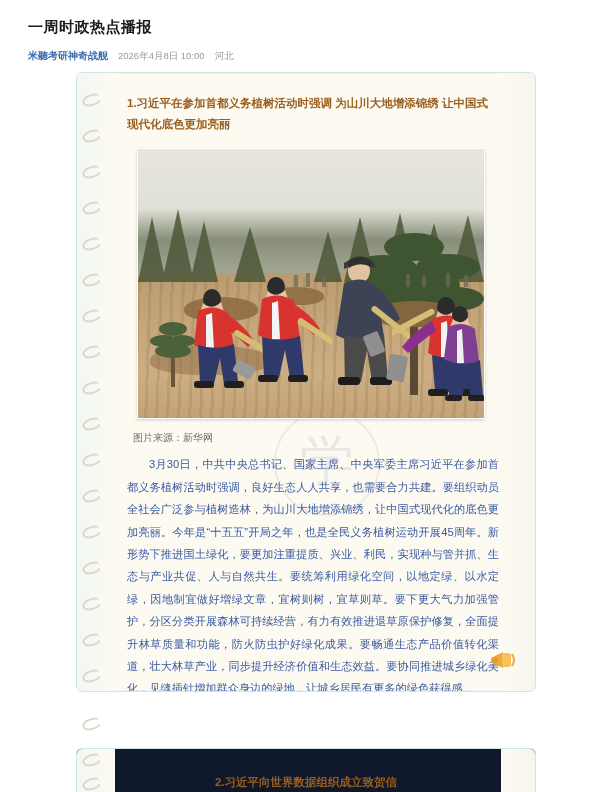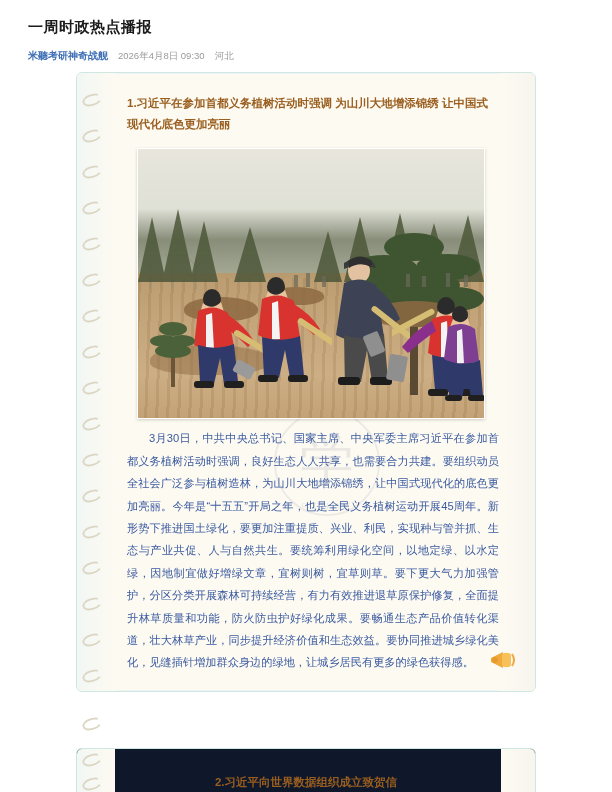--- a/index.html
+++ b/index.html
@@ -169,21 +169,21 @@
     padding-top:26px;
   }
 </style>
 </head>
 <body>
 
 <div class="doc-header">
   <div class="doc-title">一周时政热点播报</div>
   <div class="byline">
     <span class="author">米聽考研神奇战舰</span>
-    <span class="date">2026年4月8日 09:30</span>
+    <span class="date">2026年4月8日 10:00</span>
     <span class="loc">河北</span>
   </div>
 </div>
 
 <div class="card">
 
   <svg class="watermark" viewBox="0 0 200 120">
     <circle cx="100" cy="60" r="52" fill="none" stroke="#cfcfcf" stroke-width="2"></circle>
     <text x="100" y="76" font-size="54" text-anchor="middle" fill="#c9c9c9" font-family="'Liberation Serif',serif">学</text>
     <text x="100" y="108" font-size="11" text-anchor="middle" fill="#cfcfcf" letter-spacing="3">STUDY</text>
@@ -323,20 +323,21 @@
           <g fill="#4a6139">
             <ellipse cx="25" cy="12" rx="14" ry="7"></ellipse>
             <ellipse cx="16" cy="24" rx="14" ry="6"></ellipse>
             <ellipse cx="34" cy="24" rx="13" ry="6"></ellipse>
             <ellipse cx="25" cy="34" rx="18" ry="7"></ellipse>
           </g>
         </svg>
       </div>
     </div>
 
+    <div class="caption">图片来源：新华网</div>
 
     <div class="body-text">3月30日，中共中央总书记、国家主席、中央军委主席习近平在参加首都义务植树活动时强调，良好生态人人共享，也需要合力共建。要组织动员全社会广泛参与植树造林，为山川大地增添锦绣，让中国式现代化的底色更加亮丽。今年是“十五五”开局之年，也是全民义务植树运动开展45周年。新形势下推进国土绿化，要更加注重提质、兴业、利民，实现种与管并抓、生态与产业共促、人与自然共生。要统筹利用绿化空间，以地定绿、以水定绿，因地制宜做好增绿文章，宜树则树，宜草则草。要下更大气力加强管护，分区分类开展森林可持续经营，有力有效推进退草原保护修复，全面提升林草质量和功能，防火防虫护好绿化成果。要畅通生态产品价值转化渠道，壮大林草产业，同步提升经济价值和生态效益。要协同推进城乡绿化美化，见缝插针增加群众身边的绿地，让城乡居民有更多的绿色获得感。</div>
   </div>
 
   <svg class="megaphone" width="30" height="30" viewBox="0 0 30 30">
     <path d="M4 13 l12 -6 v16 l-12 -6 z" fill="#f0a93c"></path>
     <rect x="15" y="8" width="9" height="14" rx="3" fill="#f6c159"></rect>
     <path d="M25 9 q4 6 0 12" stroke="#f0a93c" stroke-width="2" fill="none"></path>
     <circle cx="8" cy="15" r="3" fill="#e79a2a"></circle>
   </svg>

